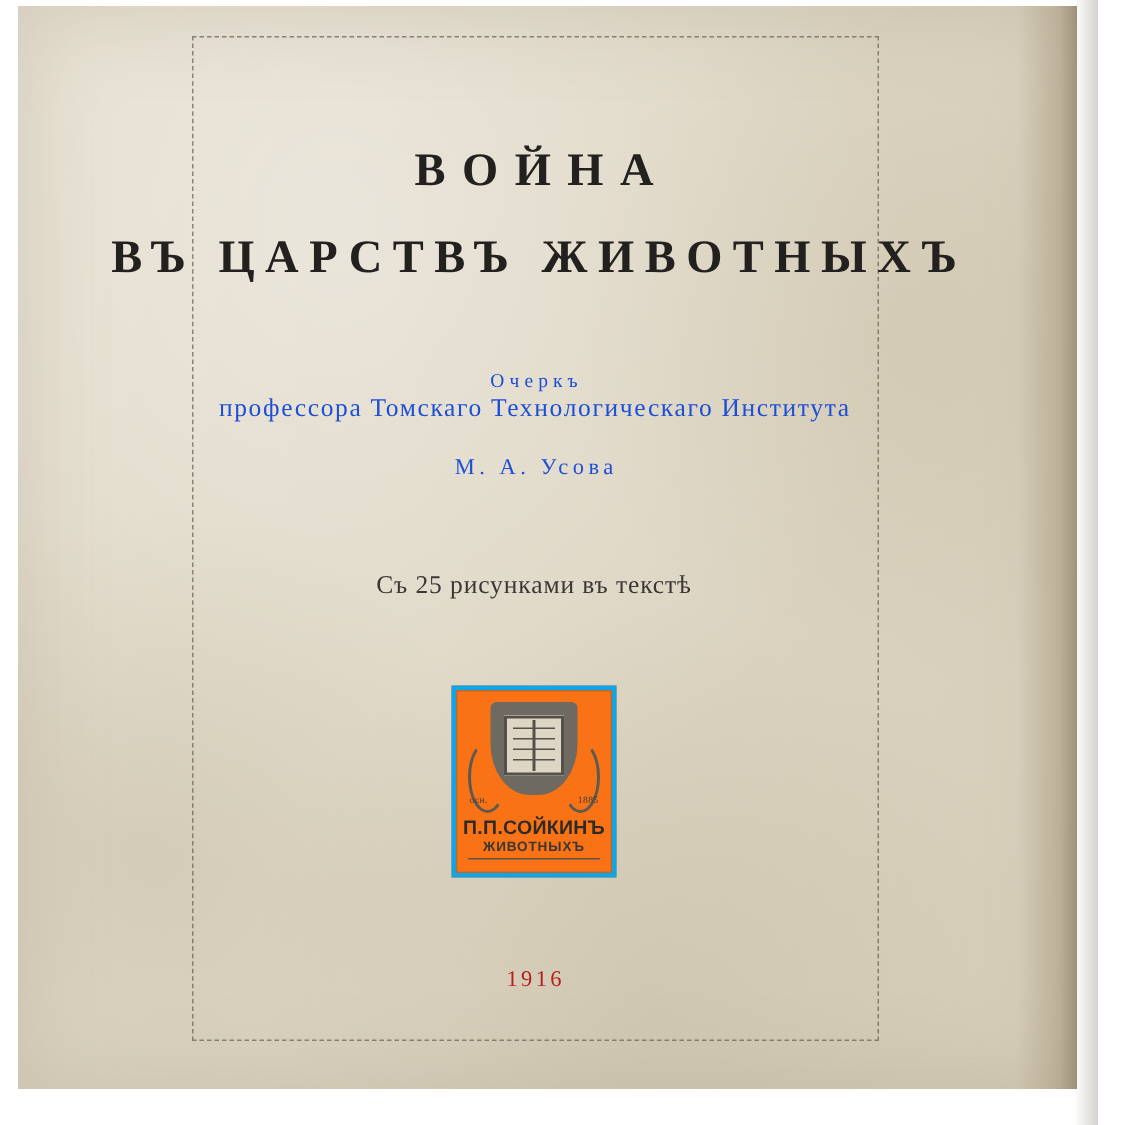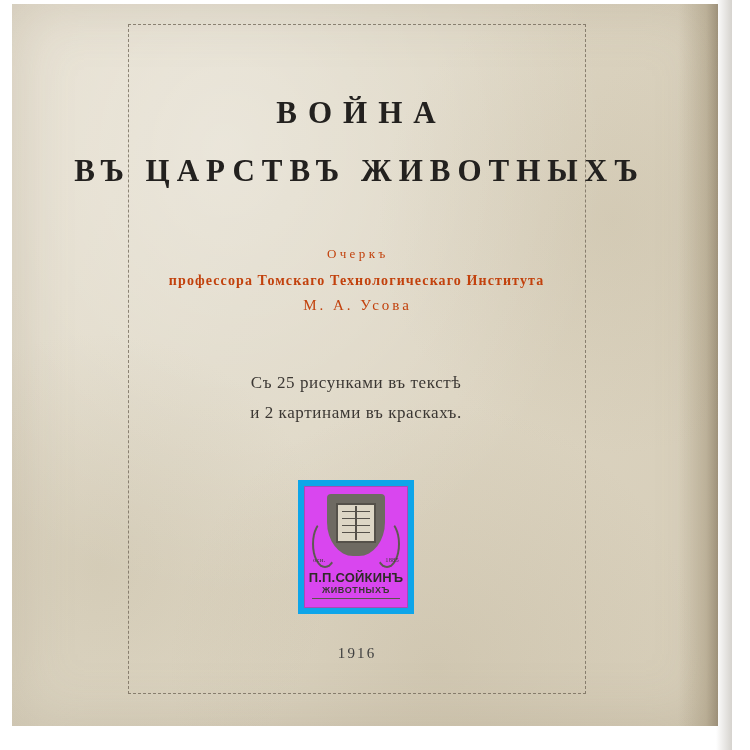--- a/index.html
+++ b/index.html
@@ -107,36 +107,34 @@
     font-weight: 700;
     line-height: 1.1;
     color: #23211f;
     text-align: right;
     white-space: nowrap;
   }
 
   .byline {
     margin-top: 58px;
     text-align: center;
-    color: #c2410c;
+    color: #1d4ed8;
   }
   .byline .kind {
     font-size: 13px;
     letter-spacing: 3.4px;
     text-indent: 3.4px;
   }
   .byline .affil {
-    margin-top: 11px;
-    font-size: 14px;
+    font-size: 17px;
     letter-spacing: 1.1px;
     text-indent: 1.1px;
-    font-weight: bold;
   }
   .byline .author {
-    margin-top: 8px;
+    margin-top: 22px;
     font-size: 15px;
     letter-spacing: 3px;
     text-indent: 3px;
   }
 
   .illus-note {
     margin-top: 54px;
     text-align: center;
     color: #3b3733;
     font-size: 17px;
@@ -147,22 +145,22 @@
   
   .emblem-wrap {
     margin-top: 52px;
     display: flex;
     justify-content: center;
   }
   .emblem {
     position: relative;
     width: 104px;
     height: 122px;
-    background: #d946ef;
-    border: 6px solid #0ea5e9;
+    background: #f97316;
+    border: 3px solid #0ea5e9;
     box-shadow: inset 0 0 0 1px rgba(85,80,74,0.35);
   }
   .emblem .shield {
     position: absolute;
     left: 50%;
     transform: translateX(-50%);
     top: 8px;
     width: 58px;
     height: 62px;
     background: #6e6a62;
@@ -255,21 +253,21 @@
     height: 1px;
     background: #5b564e;
   }
 
   .year {
     margin-top: auto;
     margin-bottom: 30px;
     font-size: 15px;
     letter-spacing: 2.2px;
     text-indent: 2.2px;
-    color: #404040;
+    color: #b91c1c;
   }
 </style>
 </head>
 <body>
 
 <div class="scan">
 
   <div class="paper">
     <div class="gutter"></div>
   </div>
@@ -284,21 +282,20 @@
     <div class="title-sub">ВЪ ЦАРСТВЪ ЖИВОТНЫХЪ</div>
 
     <div class="byline">
       <div class="kind">Очеркъ</div>
       <div class="affil">профессора Томскаго Технологическаго Института</div>
       <div class="author">М. А. Усова</div>
     </div>
 
     <div class="illus-note">
       <div>Съ 25 рисунками въ текстѣ</div>
-      <div>и 2 картинами въ краскахъ.</div>
     </div>
 
     <div class="emblem-wrap">
       <div class="emblem">
         <div class="shield"></div>
         <div class="book"></div>
         <div class="wreath-l"></div>
         <div class="wreath-r"></div>
         <div class="year-l">осн.</div>
         <div class="year-r">1885</div>

